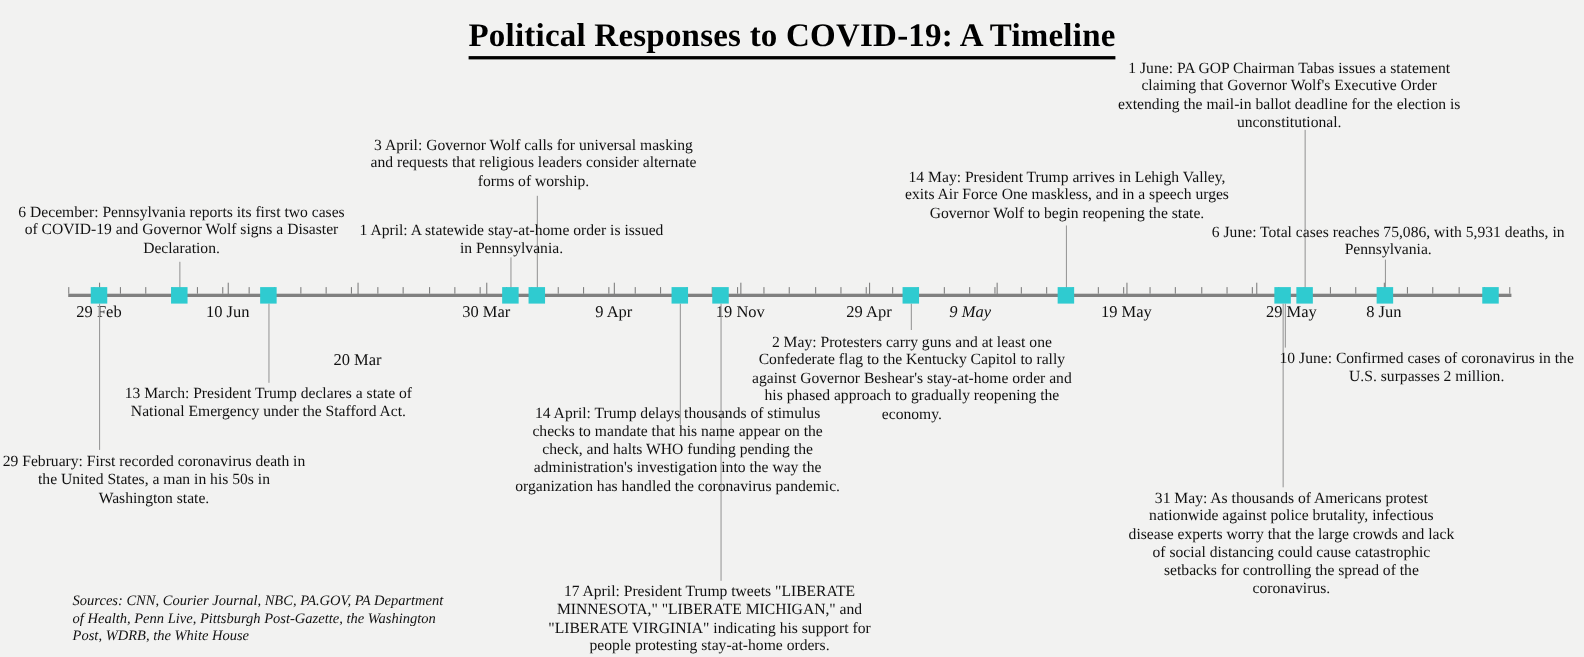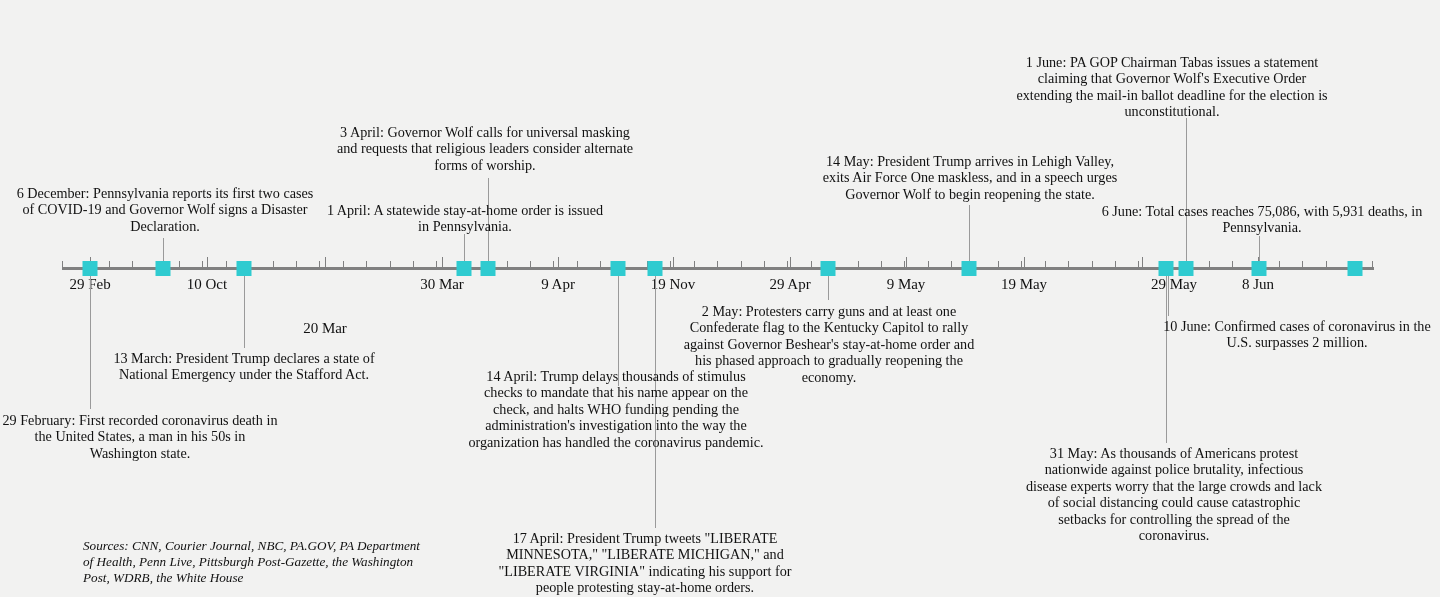--- a/index.html
+++ b/index.html
@@ -105,20 +105,23 @@
     line-height: 16px;
     text-align: left;
     color: #111;
   }
 </style>
 </head>
 <body>
 
 <div id="canvas">
 
+  <div class="title">
+    <span>Political Responses to COVID-19: A Timeline</span>
+  </div>
 
   <div class="axis-line"></div>
 
   <div id="ticks-layer">
       <div class="tick minor" style="left: 62px;"></div>
       <div class="tick minor" style="left: 85px;"></div>
       <div class="tick minor" style="left: 109px;"></div>
       <div class="tick minor" style="left: 132px;"></div>
       <div class="tick minor" style="left: 156px;"></div>
       <div class="tick minor" style="left: 179px;"></div>
@@ -180,27 +183,27 @@
       <div class="tick major" style="left: 558px;"></div>
       <div class="tick major" style="left: 673px;"></div>
       <div class="tick major" style="left: 790px;"></div>
       <div class="tick major" style="left: 906px;"></div>
       <div class="tick major" style="left: 1024px;"></div>
       <div class="tick major" style="left: 1142px;"></div>
       <div class="tick major" style="left: 1258px;"></div>
     </div>
   <div id="labels-layer">
       <div class="axis-label" style="left: 90px;">29 Feb</div>
-      <div class="axis-label" style="left: 207px;">10 Oct</div>
+      <div class="axis-label" style="left: 207px;">10 Jun</div>
       <div class="axis-label" style="left: 325px; margin-top: 44px;">20 Mar</div>
       <div class="axis-label" style="left: 442px;">30 Mar</div>
       <div class="axis-label" style="left: 558px;">9 Apr</div>
       <div class="axis-label" style="left: 673px;">19 Nov</div>
       <div class="axis-label" style="left: 790px;">29 Apr</div>
-      <div class="axis-label" style="left: 906px;">9 May</div>
+      <div class="axis-label" style="left: 882px; font-style: italic;">9 May</div>
       <div class="axis-label" style="left: 1024px;">19 May</div>
       <div class="axis-label" style="left: 1142px; margin-left: 32px;">29 May</div>
       <div class="axis-label" style="left: 1258px;">8 Jun</div>
     </div>
   <div id="leaders-layer">
       <div class="leader" style="left: 90px; top: 276px; height: 133px; background: rgb(154, 154, 154);"></div>
       <div class="leader" style="left: 163px; top: 238px; height: 24px; background: rgb(154, 154, 154);"></div>
       <div class="leader" style="left: 244px; top: 276px; height: 72px; background: rgb(154, 154, 154);"></div>
       <div class="leader" style="left: 464px; top: 234px; height: 28px; background: rgb(154, 154, 154);"></div>
       <div class="leader" style="left: 488px; top: 178px; height: 84px; background: rgb(154, 154, 154);"></div>
@@ -237,15 +240,15 @@
       <div class="note" style="left: 466px; top: 368px; width: 300px;">14 April: Trump delays thousands of stimulus checks to mandate that his name appear on the check, and halts WHO funding pending the administration's investigation into the way the organization has handled the coronavirus pandemic.</div>
       <div class="note" style="left: 492px; top: 530px; width: 306px;">17 April: President Trump tweets "LIBERATE MINNESOTA," "LIBERATE MICHIGAN," and "LIBERATE VIRGINIA" indicating his support for people protesting stay-at-home orders.</div>
       <div class="note" style="left: 683px; top: 303px; width: 292px;">2 May: Protesters carry guns and at least one Confederate flag to the Kentucky Capitol to rally against Governor Beshear's stay-at-home order and his phased approach to gradually reopening the economy.</div>
       <div class="note" style="left: 814px; top: 153px; width: 312px;">14 May: President Trump arrives in Lehigh Valley, exits Air Force One maskless, and in a speech urges Governor Wolf to begin reopening the state.</div>
       <div class="note" style="left: 1024px; top: 445px; width: 300px;">31 May: As thousands of Americans protest nationwide against police brutality, infectious disease experts worry that the large crowds and lack of social distancing could cause catastrophic setbacks for controlling the spread of the coronavirus.</div>
       <div class="note" style="left: 1014px; top: 54px; width: 316px;">1 June: PA GOP Chairman Tabas issues a statement claiming that Governor Wolf's Executive Order extending the mail-in ballot deadline for the election is unconstitutional.</div>
       <div class="note" style="left: 1092px; top: 203px; width: 340px;">6 June: Total cases reaches 75,086, with 5,931 deaths, in Pennsylvania.</div>
       <div class="note" style="left: 1151px; top: 318px; width: 292px;">10 June: Confirmed cases of coronavirus in the U.S. surpasses 2 million.</div>
     </div>
 
-  <div class="sources" style="left: 66px; top: 538px; width: 346px; margin-left: 17px;">Sources: CNN, Courier Journal, NBC, PA.GOV, PA Department of Health, Penn Live, Pittsburgh Post-Gazette, the Washington Post, WDRB, the White House</div>
+  <div class="sources" style="left: 66px; top: 538px; width: 346px;">Sources: CNN, Courier Journal, NBC, PA.GOV, PA Department of Health, Penn Live, Pittsburgh Post-Gazette, the Washington Post, WDRB, the White House</div>
 
 </div>
 
 </body></html>

